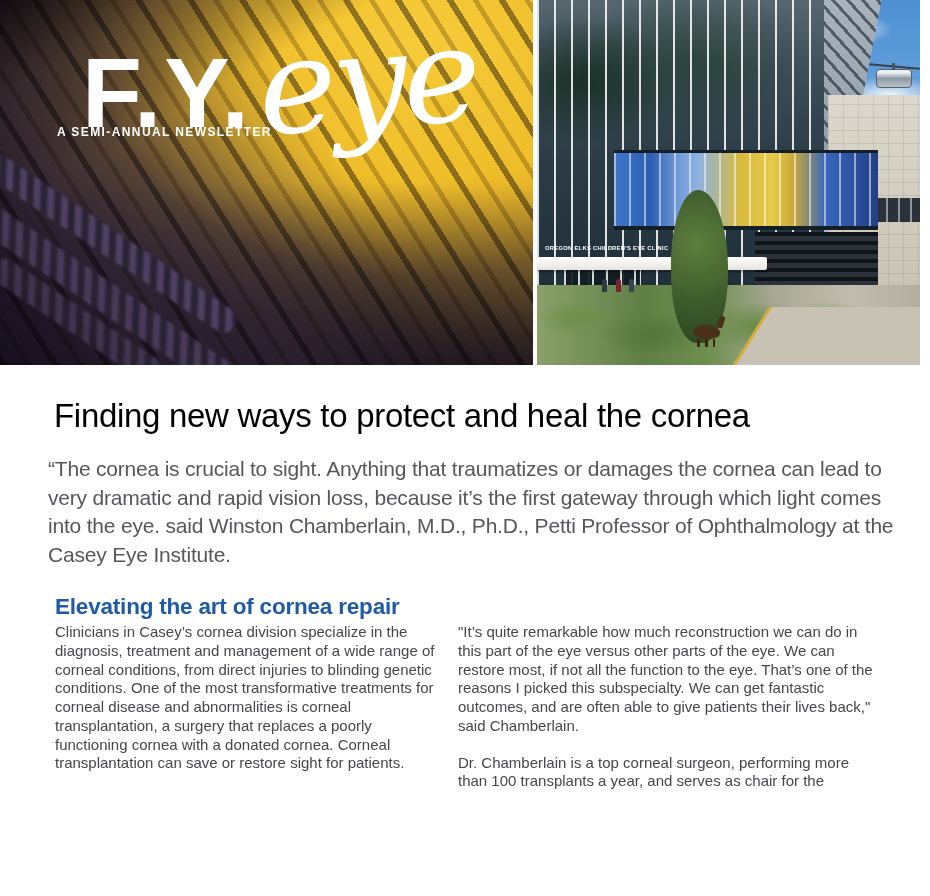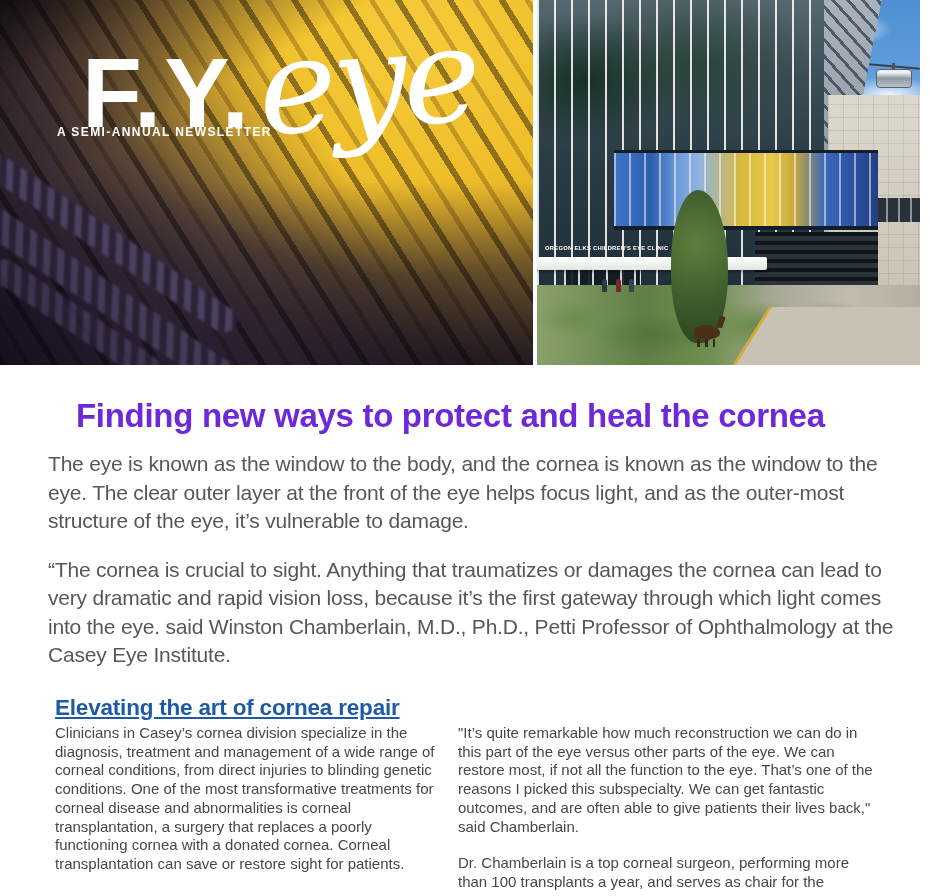--- a/index.html
+++ b/index.html
@@ -155,38 +155,38 @@
   .deer::after  { content:""; position:absolute; left:3px; bottom:-8px; width:18px; height:8px;
                   background:repeating-linear-gradient(90deg,#3c2712 0 3px, rgba(0,0,0,0) 3px 8px); }
   .person { position:absolute; bottom:20%; width:5px; height:13px; border-radius:3px 3px 1px 1px; z-index:4; }
   .person.p1 { left:17%; background:#2c3a44; }
   .person.p2 { left:20.5%; background:#7a2230; }
   .person.p3 { left:24%; background:#3a4450; }
 
   
   .article { position:absolute; top:365px; left:0; width:930px; }
   h1.headline {
-    margin:32px 30px 0 76px; font-size:33px; font-weight:700;
-    letter-spacing:-0.3px; color:#6d28d9;
+    margin:32px 30px 0 54px; font-size:33px; font-weight:400;
+    letter-spacing:-0.3px; color:#000000;
   }
   p.intro, p.pullquote {
     margin:15px 24px 0 48px; width:858px;
     font-size:21px; line-height:1.36; font-weight:400;
     color:#55575c; letter-spacing:-0.2px;
   }
   p.pullquote { margin-top:20px; }
 
   .section { margin:25px 0 0 55px; }
   .col-grid {
     display:grid; grid-template-columns:385px 422px; column-gap:18px;
     grid-template-rows:auto auto;
   }
   h2.subhead {
     grid-column:1; grid-row:1; margin:0 0 3px 0;
-    font-size:22.5px; font-weight:700; color:#1e5aa5; letter-spacing:-0.2px;text-decoration:underline;
+    font-size:22.5px; font-weight:700; color:#1e5aa5; letter-spacing:-0.2px;
   }
   .colp { font-size:15px; line-height:1.25; color:#45474c; }
   .col-left  { grid-column:1; grid-row:2; }
   .col-right { grid-column:2; grid-row:2; padding-top:0; }
   .col-right p + p { margin-top:18px; }
 </style>
 </head>
 <body>
 
 <div class="page">
@@ -224,21 +224,20 @@
       <div class="deer"></div>
       <div class="person p1"></div>
       <div class="person p2"></div>
       <div class="person p3"></div>
     </div>
 
   </header>
 
   <main class="article">
     <h1 class="headline">Finding new ways to protect and heal the cornea</h1>
-    <p class="intro">The eye is known as the window to the body, and the cornea is known as the window to the eye. The clear outer layer at the front of the eye helps focus light, and as the outer-most structure of the eye, it’s vulnerable to damage.</p>
     <p class="pullquote">“The cornea is crucial to sight. Anything that traumatizes or damages the cornea can lead to very dramatic and rapid vision loss, because it’s the first gateway through which light comes into the eye. said Winston Chamberlain, M.D., Ph.D., Petti Professor of Ophthalmology at the Casey Eye Institute.</p>
 
     <section class="section">
       <div class="col-grid">
         <h2 class="subhead">Elevating the art of cornea repair</h2>
         <p class="colp col-left">Clinicians in Casey’s cornea division specialize in the diagnosis, treatment and management of a wide range of corneal conditions, from direct injuries to blinding genetic conditions. One of the most transformative treatments for corneal disease and abnormalities is corneal transplantation, a surgery that replaces a poorly functioning cornea with a donated cornea. Corneal transplantation can save or restore sight for patients.</p>
         <div class="colp col-right">
           <p>"It’s quite remarkable how much reconstruction we can do in this part of the eye versus other parts of the eye. We can restore most, if not all the function to the eye. That’s one of the reasons I picked this subspecialty. We can get fantastic outcomes, and are often able to give patients their lives back," said Chamberlain.</p>
           <p>Dr. Chamberlain is a top corneal surgeon, performing more than 100 transplants a year, and serves as chair for the</p>
         </div>

